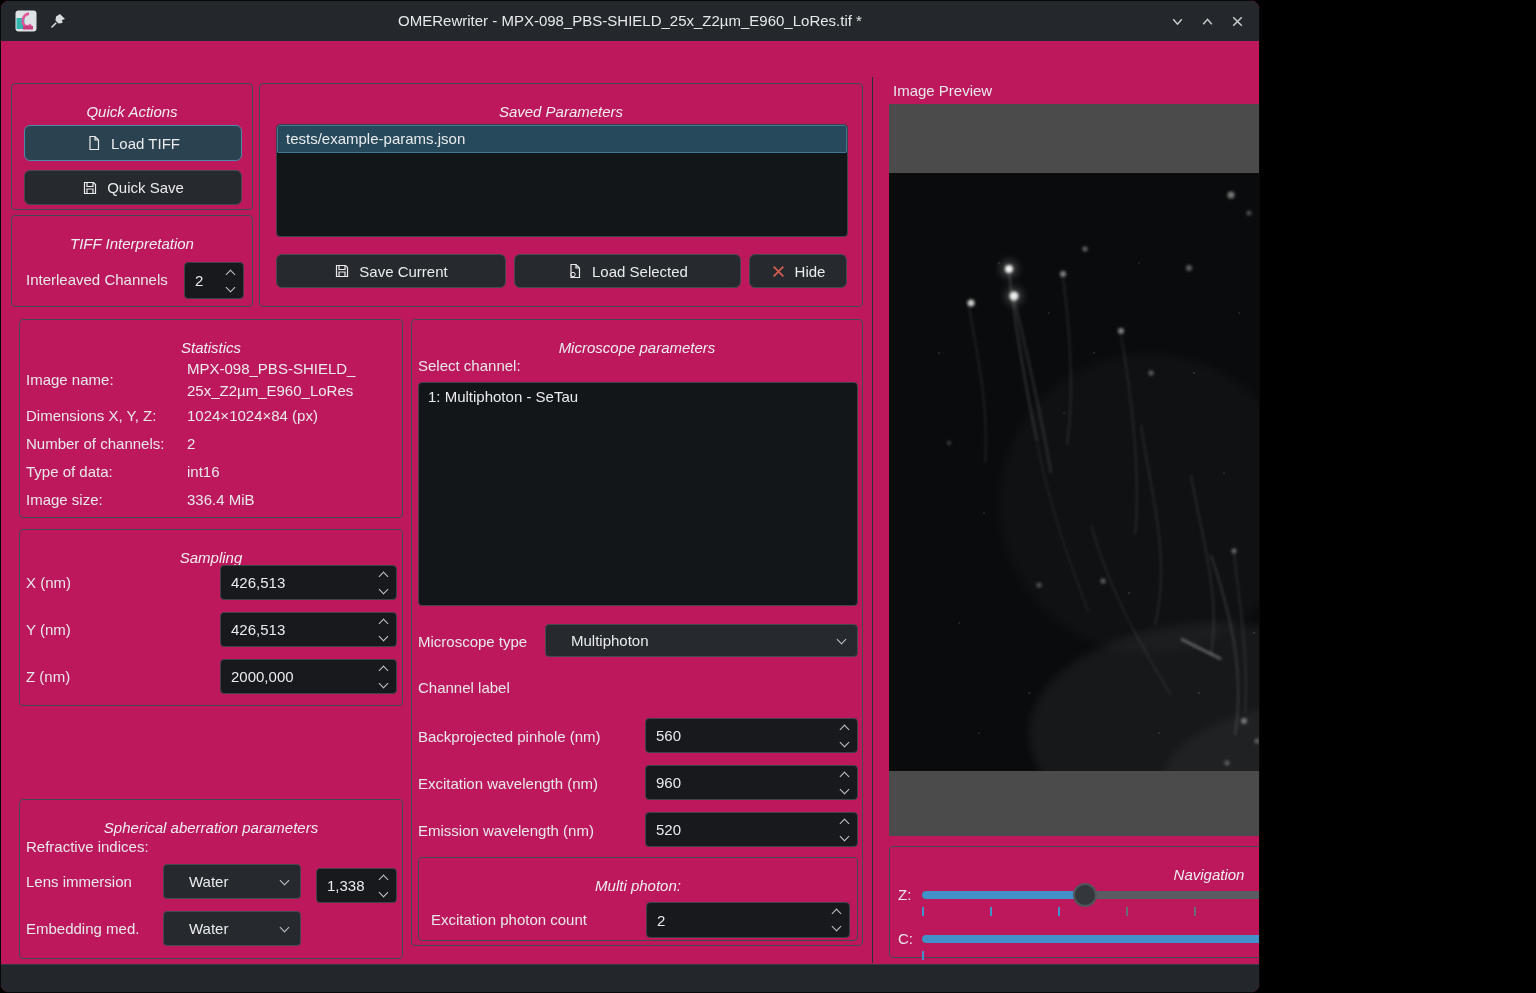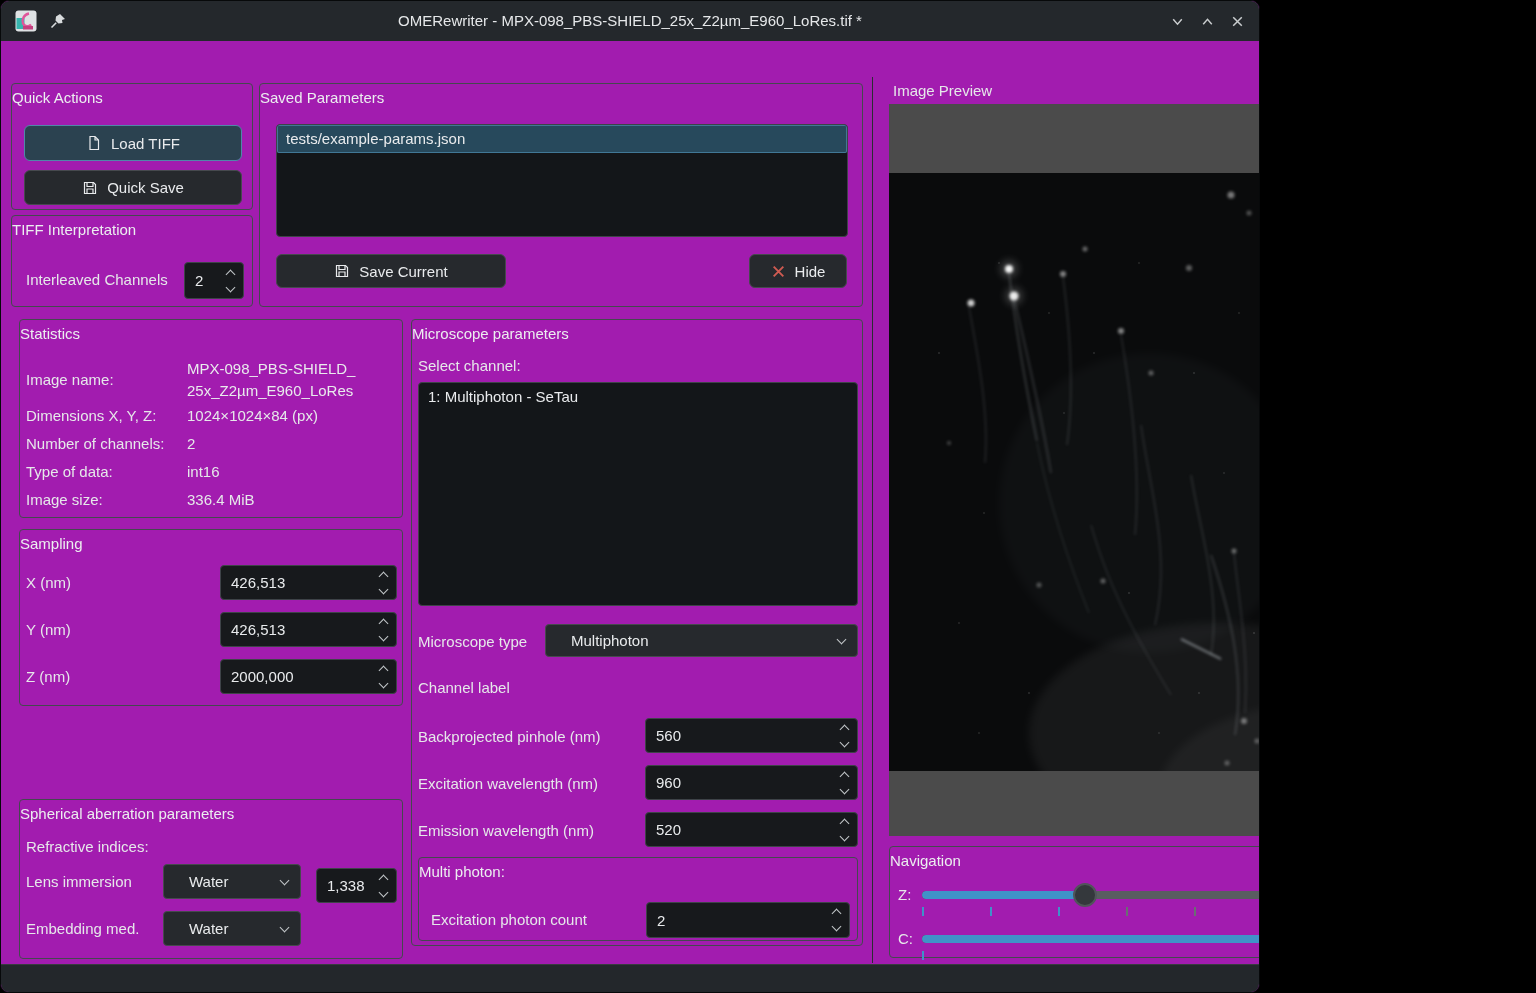--- a/index.html
+++ b/index.html
@@ -1,32 +1,32 @@
 <!DOCTYPE html>
 <html><head>
 <meta charset="utf-8">
 <style>
   * { margin:0; padding:0; box-sizing:border-box; }
   html,body { background:#000; }
   body { font-family:"Liberation Sans","DejaVu Sans",sans-serif; font-size:15px; color:#e9ebed; }
-  .window { position:relative; width:1260px; height:993px; background:#a21caf; border:1px solid #07090a; border-radius:9px; overflow:hidden; }
+  .window { position:relative; width:1260px; height:993px; background:#be185d; border:1px solid #07090a; border-radius:9px; overflow:hidden; }
 
   
   .titlebar { position:absolute; top:0; left:0; right:0; height:40px; background:#24282c; }
   .app-icon { position:absolute; left:13px; top:8px; width:24px; height:24px; }
   .pin-icon { position:absolute; left:48px; top:11px; width:18px; height:18px; }
   .win-title { position:absolute; left:200px; right:200px; top:0; height:40px; line-height:40px; text-align:center; color:#e6e8ea; font-size:15px; white-space:nowrap; }
   .win-controls { position:absolute; right:12px; top:10px; display:flex; gap:10px; }
   .win-btn { width:20px; height:20px; display:flex; align-items:center; justify-content:center; }
   .menubar { position:absolute; top:40px; left:0; right:0; height:32px; background:#24282c; }
   .menu-item { position:absolute; left:14px; top:4px; padding:2px 8px; color:#e6e8ea; }
 
   
   .groupbox { position:absolute; border:1px solid #44494e; border-radius:4px; }
-  .gb-title { position:absolute; top:5px; left:0; right:0; text-align:left; color:#eceef0; }
+  .gb-title { position:absolute; top:19px; left:0; right:0; text-align:center; color:#eceef0;font-style:italic; }
   .lbl { position:absolute; height:20px; line-height:20px; color:#e6e8ea; white-space:nowrap; }
   .btn { position:absolute; display:flex; align-items:center; justify-content:center; gap:9px; background:#26292d; border:1px solid #46494e; border-radius:6px; color:#e9ebed; cursor:default; }
   .btn.primary { background:#2b4250; border:1px solid #5088a9; }
   .spin, .text-input, .combo { position:absolute; display:flex; align-items:center; background:#17191c; border:1px solid #3e4348; border-radius:4px; }
   .combo { background:#26292d; border-color:#46494e;padding-left:15px; }
   .spin input, .text-input input { flex:1; min-width:0; background:transparent; border:none; outline:none; color:#e9ebed; font-family:inherit; font-size:15px; padding-left:10px; }
   .combo .combo-value { flex:1; padding-left:10px; color:#e9ebed; }
   .spin-arrows { display:flex; flex-direction:column; align-items:center; margin-right:9px; gap:6px; }
   .chev { display:block; width:7px; height:7px; border-right:1.6px solid #c3c7ca; border-bottom:1.6px solid #c3c7ca; }
   .chev.up { transform:rotate(-135deg); }
@@ -138,20 +138,27 @@
     <div class="gb-title">Saved Parameters</div>
     <div class="list" style="left:16px; top:40px; width:572px; height:113px;">
       <div class="list-item selected">tests/example-params.json</div>
     </div>
     <div class="btn" style="left:16px; top:170px; width:230px; height:34px;">
       <svg width="16" height="16" viewBox="0 0 16 16">
           <path d="M2.5,2.5 h9 l2,2 v9 h-11 z" fill="none" stroke="#e9ebed" stroke-width="1.2"></path>
           <path d="M5,2.5 h6 v4 h-6 z M5,13.5 v-4.5 h6 v4.5" fill="none" stroke="#e9ebed" stroke-width="1.2"></path>
         </svg>
       <span>Save Current</span>
+    </div>
+    <div class="btn" style="left:254px; top:170px; width:227px; height:34px;">
+      <svg width="16" height="16" viewBox="0 0 16 16">
+          <path d="M4,1.5 h5 l3.5,3.5 v9.5 h-8.5 z M9,1.5 v3.5 h3.5" fill="none" stroke="#e9ebed" stroke-width="1.2"></path>
+          <circle cx="6" cy="11.5" r="2.2" fill="none" stroke="#e9ebed" stroke-width="1"></circle>
+        </svg>
+      <span>Load Selected</span>
     </div>
     <div class="btn" style="left:489px; top:170px; width:98px; height:34px;">
       <svg width="15" height="15" viewBox="0 0 14 14">
           <path d="M2.5,2.5 L11.5,11.5 M11.5,2.5 L2.5,11.5" stroke="#cf5b52" stroke-width="1.8"></path>
         </svg>
       <span>Hide</span>
     </div>
   </div>
 
   <div class="groupbox" style="left:18px; top:318px; width:384px; height:199px;">

